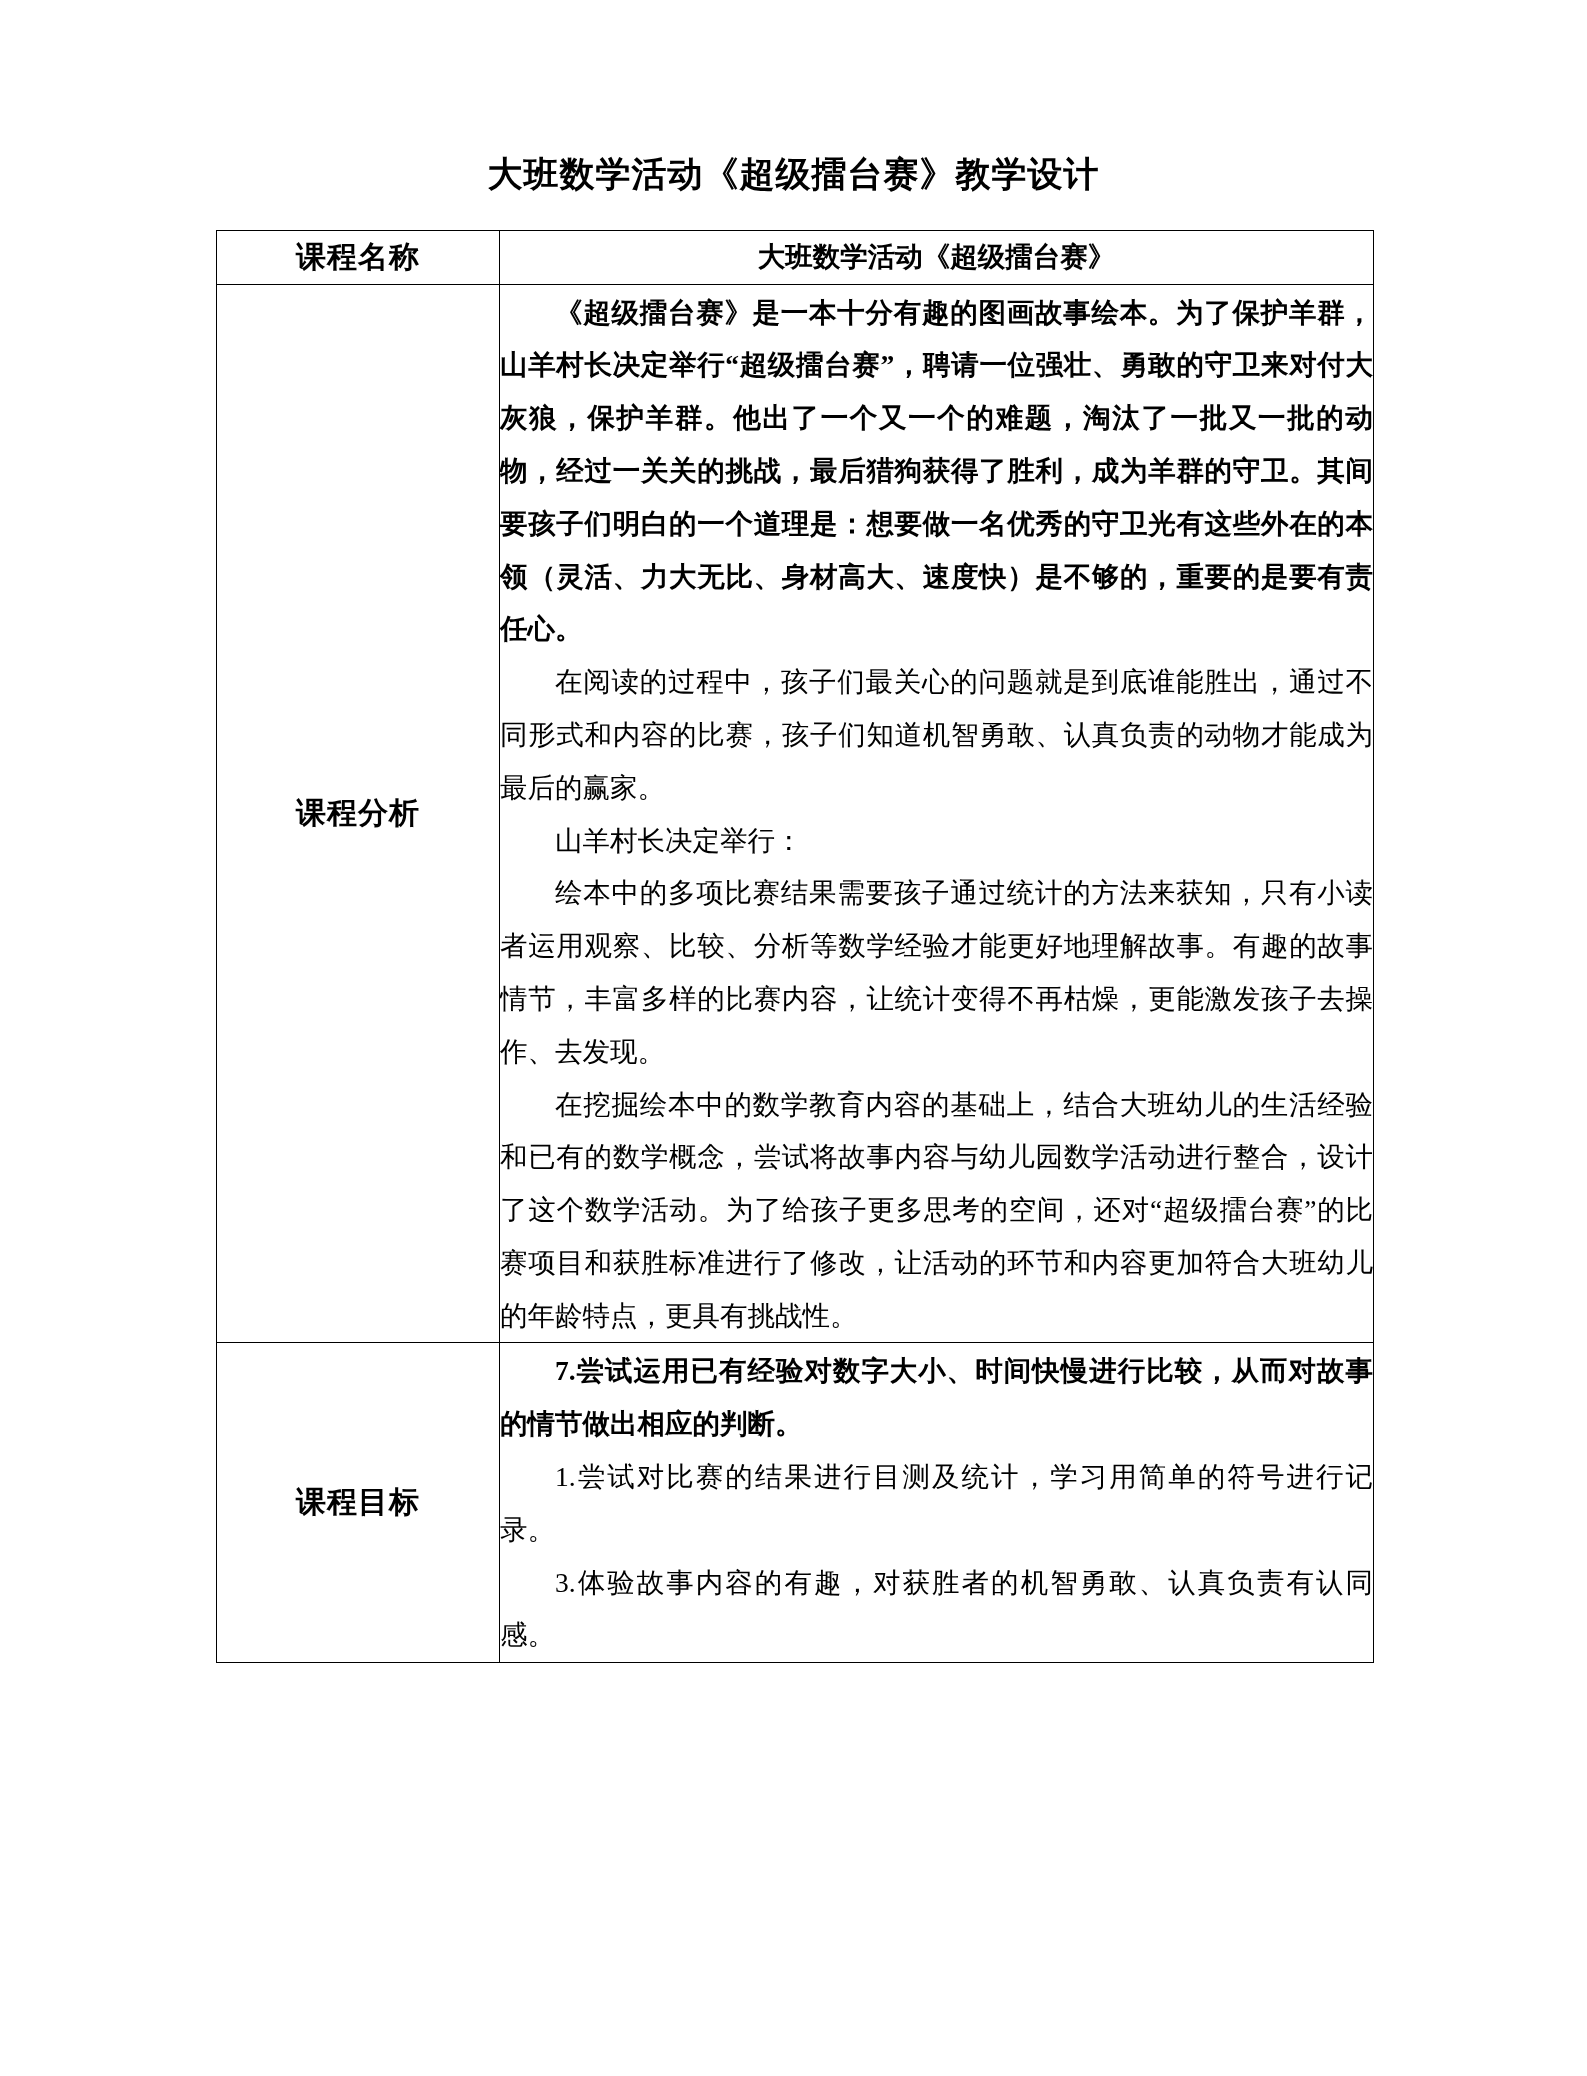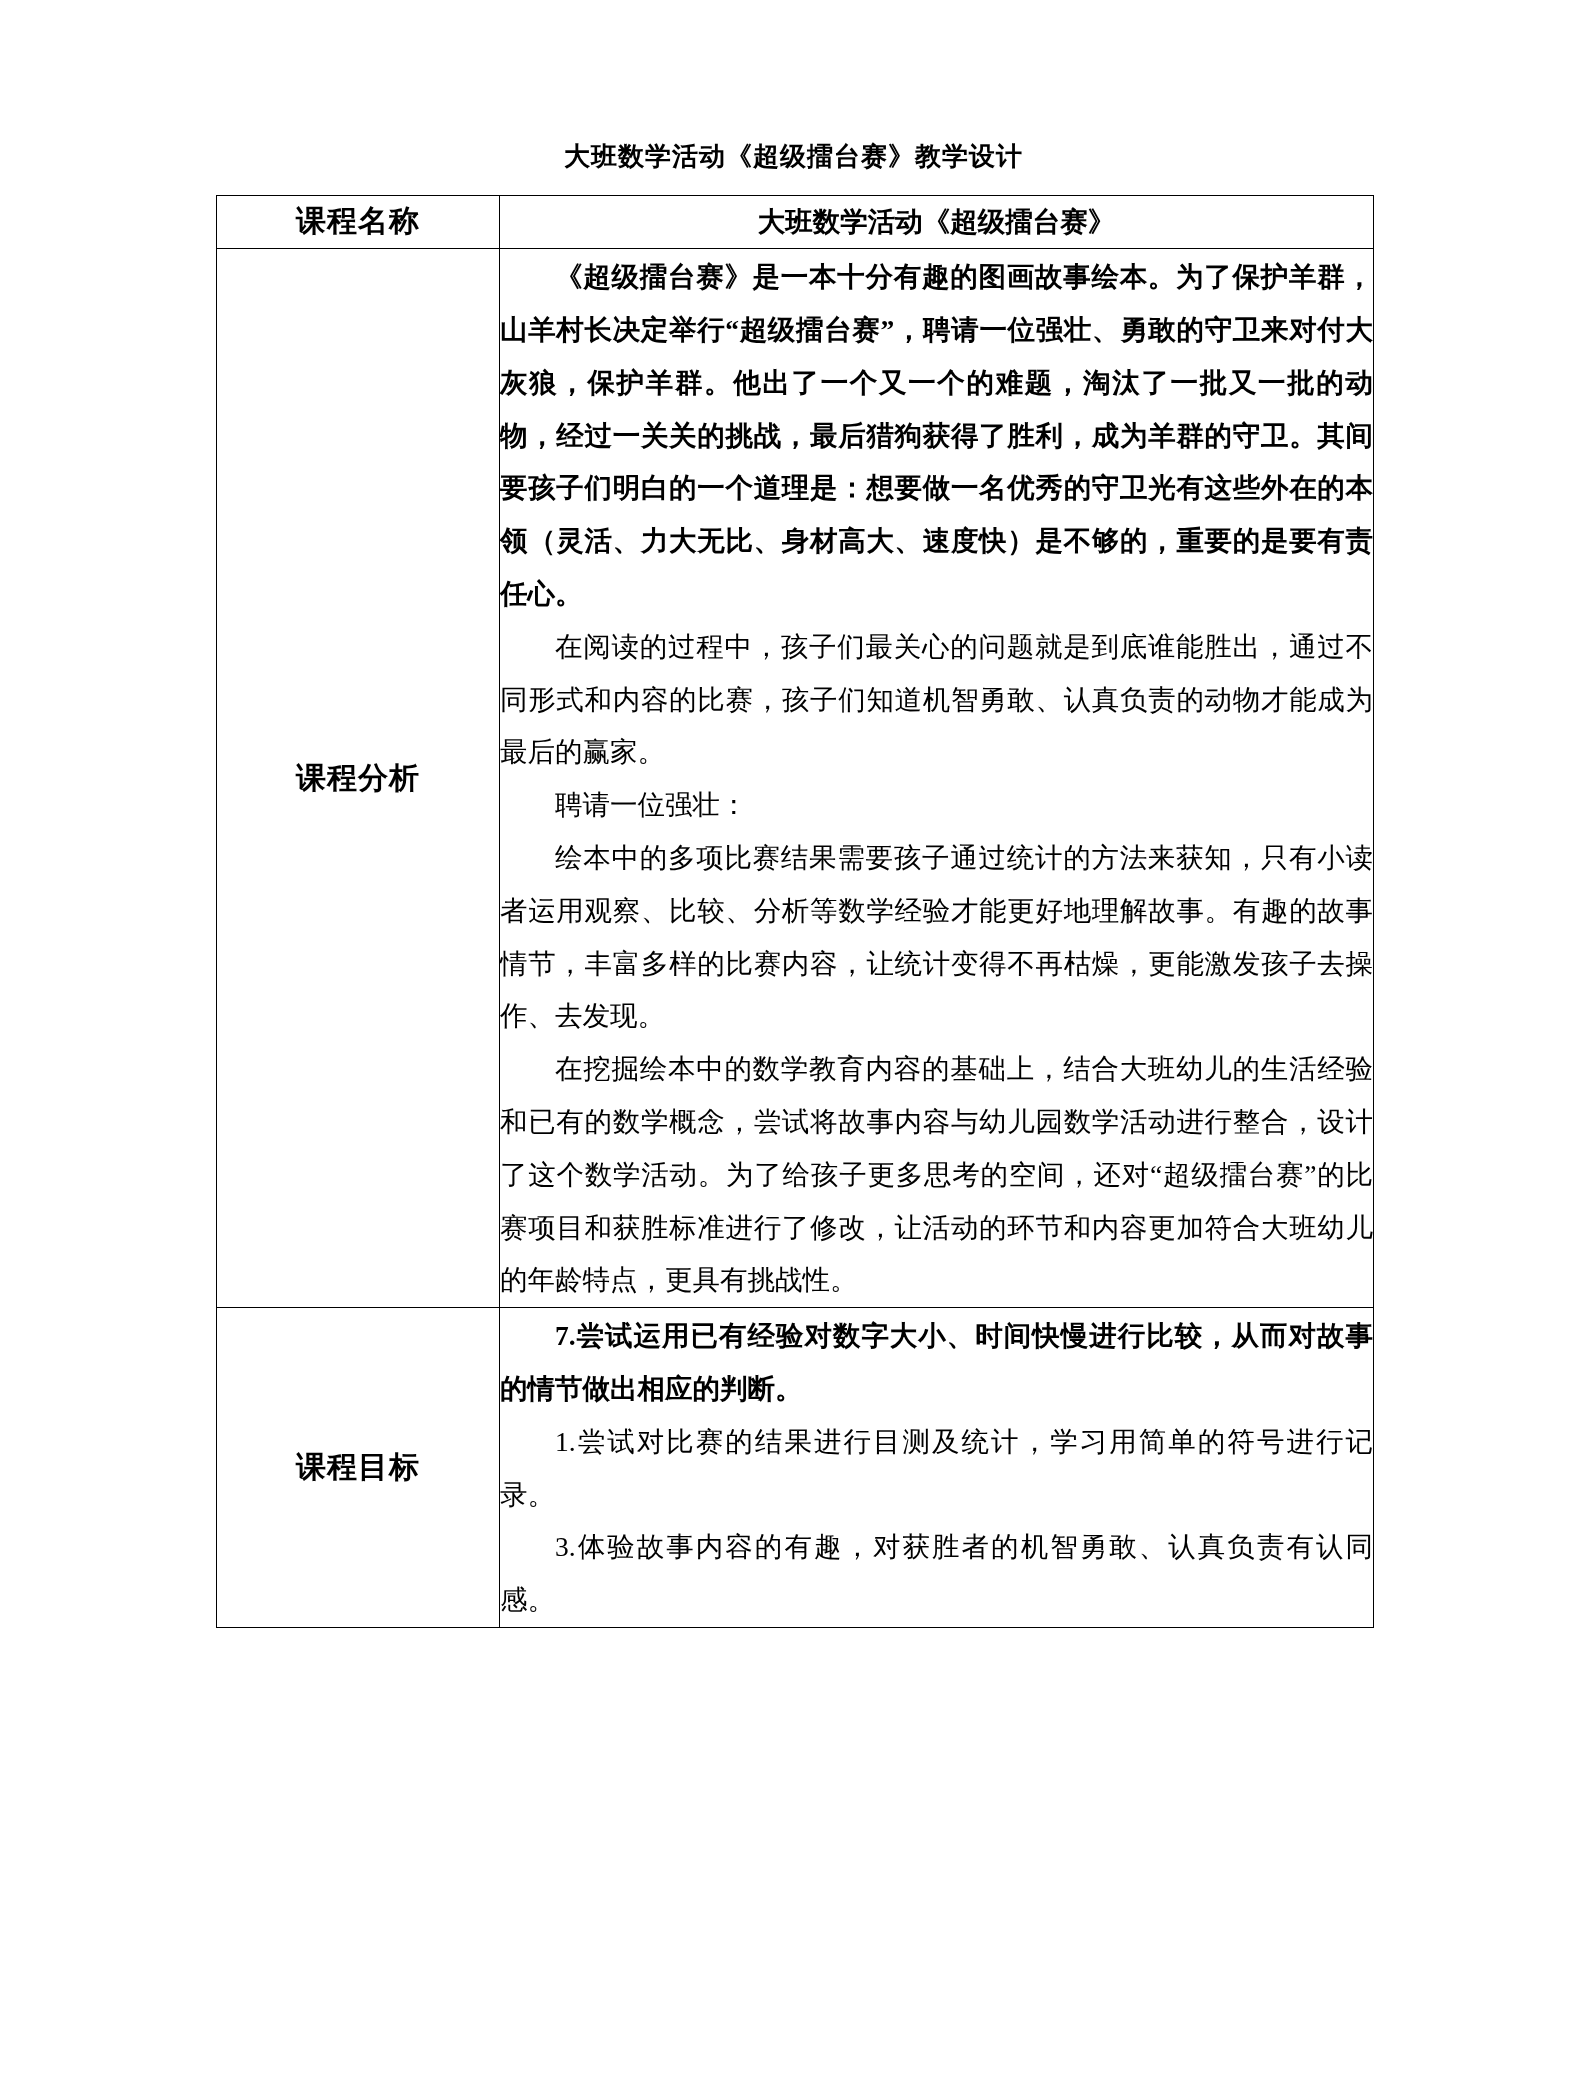--- a/index.html
+++ b/index.html
@@ -19,24 +19,24 @@
     width: 1587px;
     height: 2076px;
     box-sizing: border-box;
     padding: 0;
     background: #ffffff;
   }
   .doc-title {
     text-align: center;
     font-family: "Liberation Sans", "DejaVu Sans", sans-serif;
     font-weight: bold;
-    font-size: 26px;
+    font-size: 35px;
     letter-spacing: 1px;
     line-height: 1.25;
-    margin: 4px;
+    margin: 16px;
     padding-top: 136px;
     padding-bottom: 18px;
     color: #000000;
   }
   .table-wrap {
     margin: 0 auto;
     width: 1155px;
   }
   table.lesson-table {
     width: 1155px;
@@ -104,21 +104,21 @@
         <tr>
           <td class="rowlabel">课程名称</td>
           <td class="content center-line">大班数学活动《超级擂台赛》</td>
         </tr>
 
         <tr>
           <td class="rowlabel">课程分析</td>
           <td class="content cell-pad-analysis">
             <p class="para first">《超级擂台赛》是一本十分有趣的图画故事绘本。为了保护羊群，山羊村长决定举行“超级擂台赛”，聘请一位强壮、勇敢的守卫来对付大灰狼，保护羊群。他出了一个又一个的难题，淘汰了一批又一批的动物，经过一关关的挑战，最后猎狗获得了胜利，成为羊群的守卫。其间要孩子们明白的一个道理是：想要做一名优秀的守卫光有这些外在的本领（灵活、力大无比、身材高大、速度快）是不够的，重要的是要有责任心。</p>
             <p class="para">在阅读的过程中，孩子们最关心的问题就是到底谁能胜出，通过不同形式和内容的比赛，孩子们知道机智勇敢、认真负责的动物才能成为最后的赢家。</p>
-            <p class="para">聘请一位强壮：</p>
+            <p class="para">山羊村长决定举行：</p>
             <p class="para">绘本中的多项比赛结果需要孩子通过统计的方法来获知，只有小读者运用观察、比较、分析等数学经验才能更好地理解故事。有趣的故事情节，丰富多样的比赛内容，让统计变得不再枯燥，更能激发孩子去操作、去发现。</p>
             <p class="para">在挖掘绘本中的数学教育内容的基础上，结合大班幼儿的生活经验和已有的数学概念，尝试将故事内容与幼儿园数学活动进行整合，设计了这个数学活动。为了给孩子更多思考的空间，还对“超级擂台赛”的比赛项目和获胜标准进行了修改，让活动的环节和内容更加符合大班幼儿的年龄特点，更具有挑战性。</p>
           </td>
         </tr>
 
         <tr>
           <td class="rowlabel">课程目标</td>
           <td class="content cell-pad-goal">
             <p class="para first">7.尝试运用已有经验对数字大小、时间快慢进行比较，从而对故事的情节做出相应的判断。</p>
             <p class="para">1.尝试对比赛的结果进行目测及统计，学习用简单的符号进行记录。</p>

